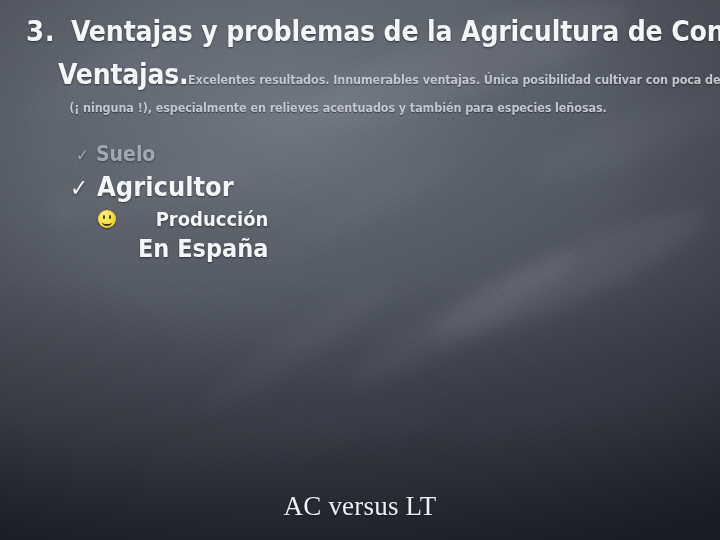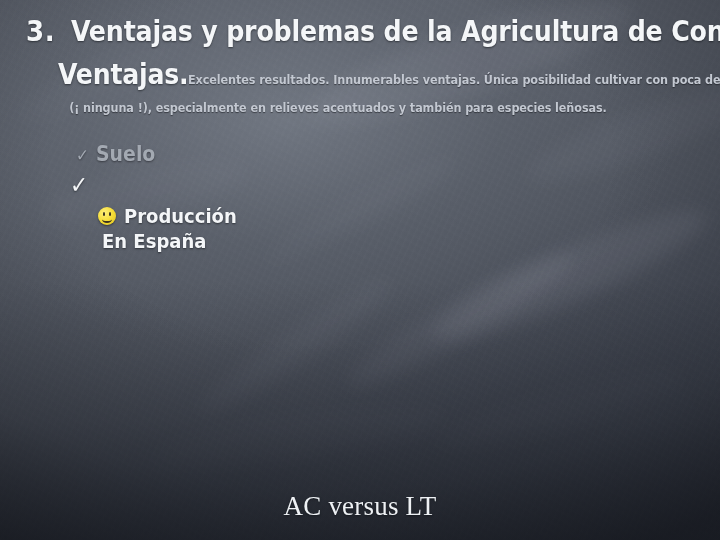--- a/index.html
+++ b/index.html
@@ -200,24 +200,24 @@
   .b-agri .tick { font-size: 24px; width: 27px; }
 
   .b-prod {
     font-size: 20px;
     line-height: 1.18;
     margin-top: 5px;
     margin-left: 28px;
     justify-content: space-between;
   }
   .b-espana {
-    font-size: 20px;
+    font-size: 25px;
     line-height: 1.18;
     margin-top: 2px;
-    margin-left: 32px;
+    margin-left: 68px;
   }
 
   
   .smiley {
     position: relative;
     display: inline-block;
     width: 18px;
     height: 18px;
     border-radius: 50%;
     background: radial-gradient(circle at 36% 32%, #ffef7a 0%, #f5dc35 52%, #ddc21c 100%);
@@ -301,20 +301,21 @@
 
     <div class="bullets">
 
       <div class="bullet b-suelo chalk">
         <span class="tick">✓</span>
         <span>Suelo</span>
       </div>
 
       <div class="bullet b-agri chalk">
         <span class="tick">✓</span>
+        <span>Agricultor</span>
       </div>
 
       <div class="bullet b-prod chalk">
         <span class="smiley">
           <span class="eye l"></span>
           <span class="eye r"></span>
           <span class="mouth"></span>
         </span>
         <span>Producción</span>
       </div>

